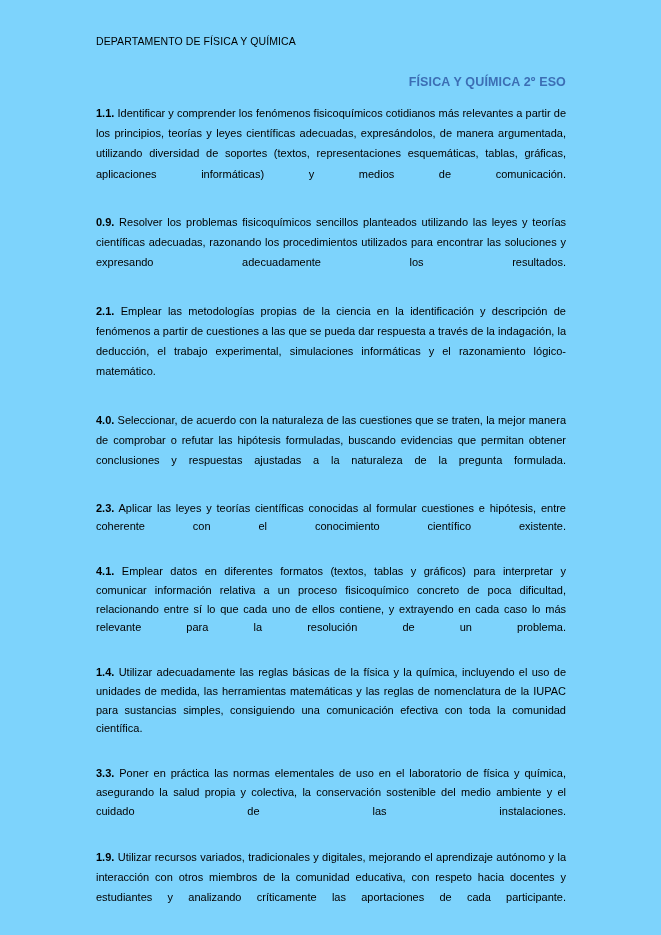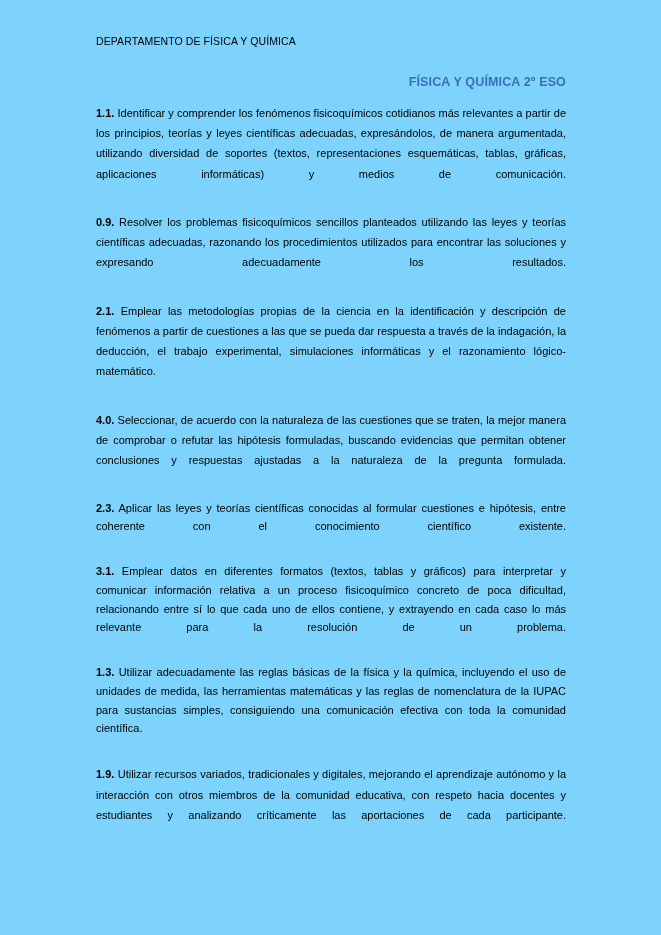--- a/index.html
+++ b/index.html
@@ -106,27 +106,30 @@
 
       <p class="para">
         <span class="num">4.0.</span><span class="txt"> Seleccionar, de acuerdo con la naturaleza de las cuestiones que se traten, la mejor manera de comprobar o refutar las hipótesis formuladas, buscando evidencias que permitan obtener conclusiones y respuestas ajustadas a la naturaleza de la pregunta formulada.</span>
       </p>
 
       <p class="para semi">
         <span class="num">2.3.</span><span class="txt"> Aplicar las leyes y teorías científicas conocidas al formular cuestiones e hipótesis, entre coherente con el conocimiento científico existente.</span>
       </p>
 
       <p class="para semi">
-        <span class="num">3.1.</span><span class="txt"> Emplear datos en diferentes formatos (textos, tablas y gráficos) para interpretar y comunicar información relativa a un proceso fisicoquímico concreto de poca dificultad, relacionando entre sí lo que cada uno de ellos contiene, y extrayendo en cada caso lo más relevante para la resolución de un problema.</span>
+        <span class="num">4.1.</span><span class="txt"> Emplear datos en diferentes formatos (textos, tablas y gráficos) para interpretar y comunicar información relativa a un proceso fisicoquímico concreto de poca dificultad, relacionando entre sí lo que cada uno de ellos contiene, y extrayendo en cada caso lo más relevante para la resolución de un problema.</span>
       </p>
 
       <p class="para semi">
-        <span class="num">1.3.</span><span class="txt"> Utilizar adecuadamente las reglas básicas de la física y la química, incluyendo el uso de unidades de medida, las herramientas matemáticas y las reglas de nomenclatura de la IUPAC para sustancias simples, consiguiendo una comunicación efectiva con toda la comunidad científica.</span>
+        <span class="num">1.4.</span><span class="txt"> Utilizar adecuadamente las reglas básicas de la física y la química, incluyendo el uso de unidades de medida, las herramientas matemáticas y las reglas de nomenclatura de la IUPAC para sustancias simples, consiguiendo una comunicación efectiva con toda la comunidad científica.</span>
       </p>
 
+      <p class="para semi">
+        <span class="num">3.3.</span><span class="txt"> Poner en práctica las normas elementales de uso en el laboratorio de física y química, asegurando la salud propia y colectiva, la conservación sostenible del medio ambiente y el cuidado de las instalaciones.</span>
+      </p>
 
       <p class="para">
         <span class="num">1.9.</span><span class="txt"> Utilizar recursos variados, tradicionales y digitales, mejorando el aprendizaje autónomo y la interacción con otros miembros de la comunidad educativa, con respeto hacia docentes y estudiantes y analizando críticamente las aportaciones de cada participante.</span>
       </p>
 
     </div>
   </div>
 </div>
 
 </body></html>

